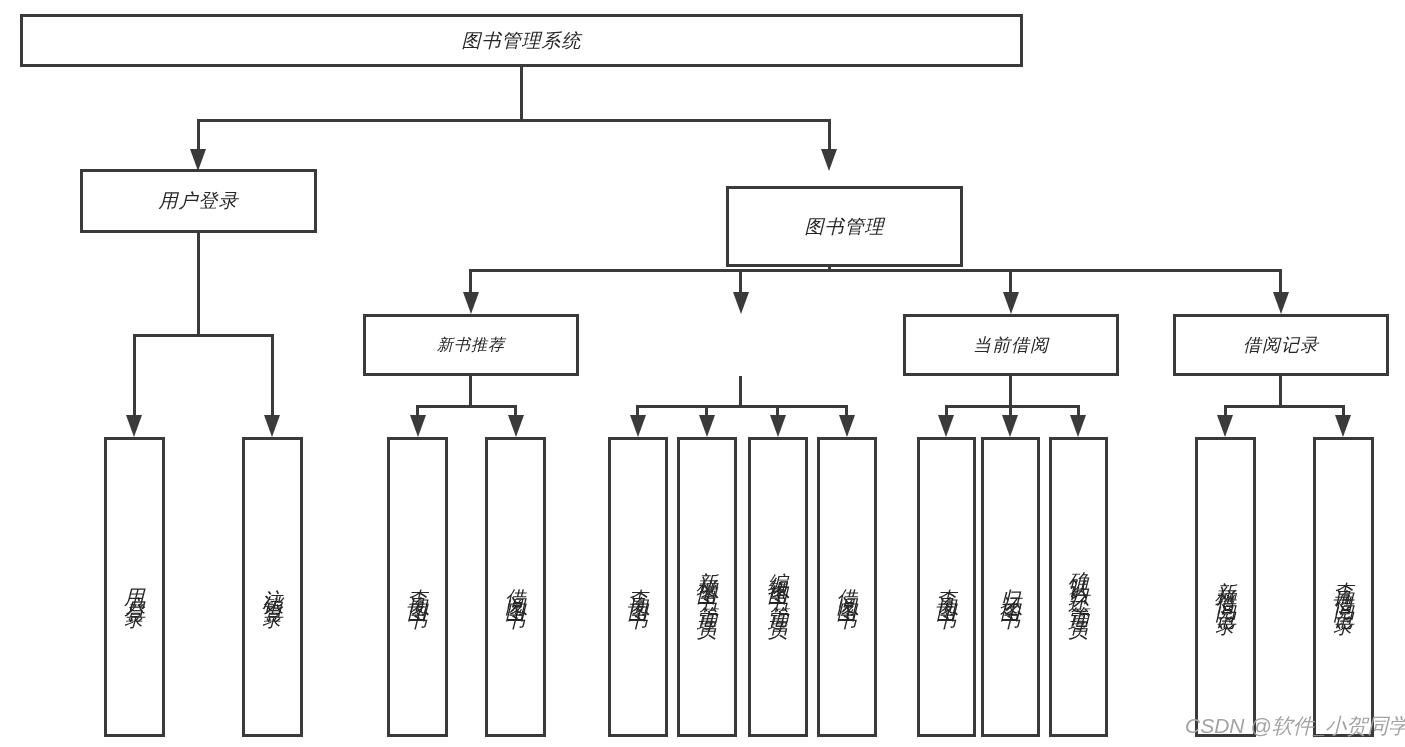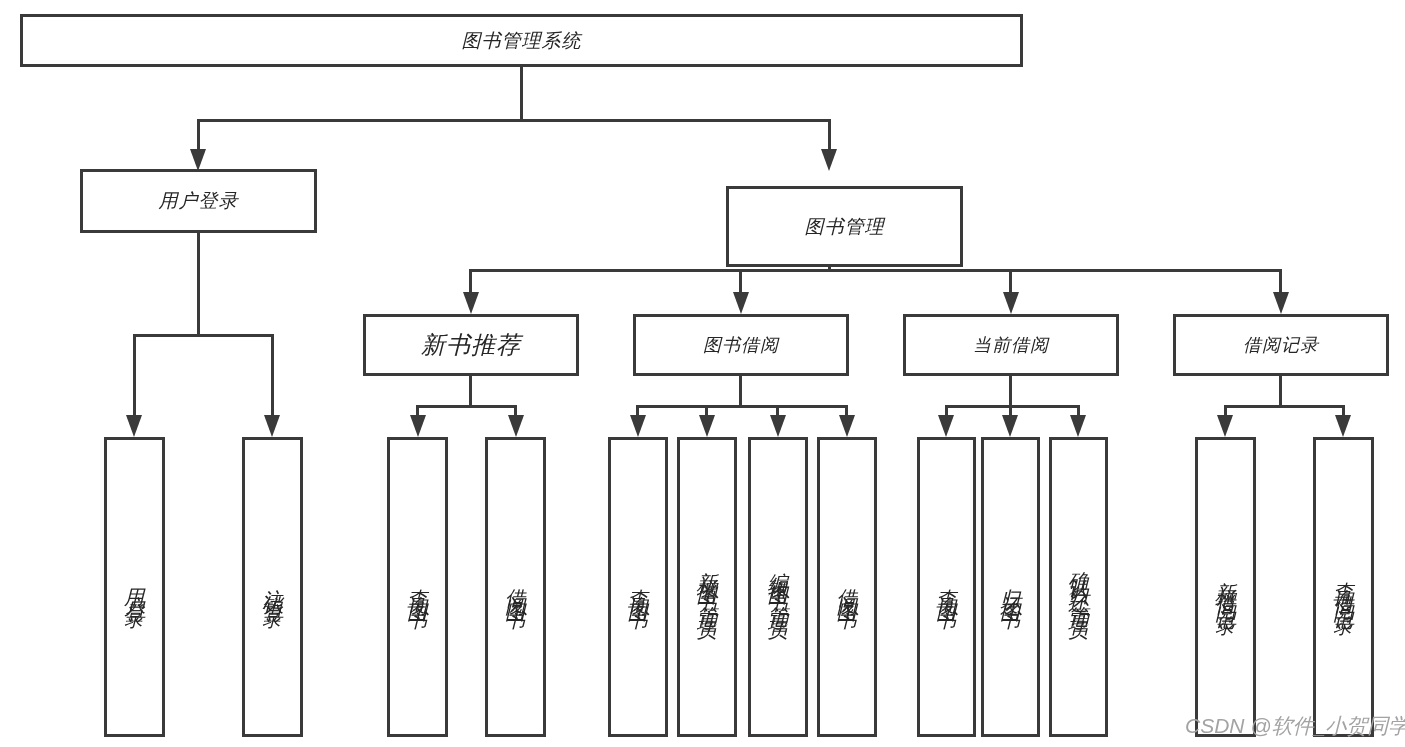--- a/index.html
+++ b/index.html
@@ -97,25 +97,22 @@
   <div class="line" style="left:469px;top:269px;width:813px;height:3px;"></div>
   <div class="line" style="left:469px;top:269px;width:3px;height:25px;"></div>
   <div class="arr" style="left:463px;top:292px;"></div>
   <div class="line" style="left:739px;top:269px;width:3px;height:25px;"></div>
   <div class="arr" style="left:733px;top:292px;"></div>
   <div class="line" style="left:1009px;top:269px;width:3px;height:25px;"></div>
   <div class="arr" style="left:1003px;top:292px;"></div>
   <div class="line" style="left:1279px;top:269px;width:3px;height:25px;"></div>
   <div class="arr" style="left:1273px;top:292px;"></div>
 
-  <div class="hbox" style="left:363px;top:314px;width:216px;height:62px;font-size:24px;">
+  <div class="hbox" style="left:363px;top:314px;width:216px;height:62px;font-size:16px;">
     <span>新书推荐</span>
-  </div>
-  <div class="hbox" style="left:633px;top:314px;width:216px;height:62px;font-size:18px;">
-    <span>图书借阅</span>
   </div>
   <div class="hbox" style="left:903px;top:314px;width:216px;height:62px;font-size:18px;">
     <span>当前借阅</span>
   </div>
   <div class="hbox" style="left:1173px;top:314px;width:216px;height:62px;font-size:18px;">
     <span>借阅记录</span>
   </div>
 
   <div class="line" style="left:469px;top:376px;width:3px;height:32px;"></div>
   <div class="line" style="left:416px;top:405px;width:101px;height:3px;"></div>

